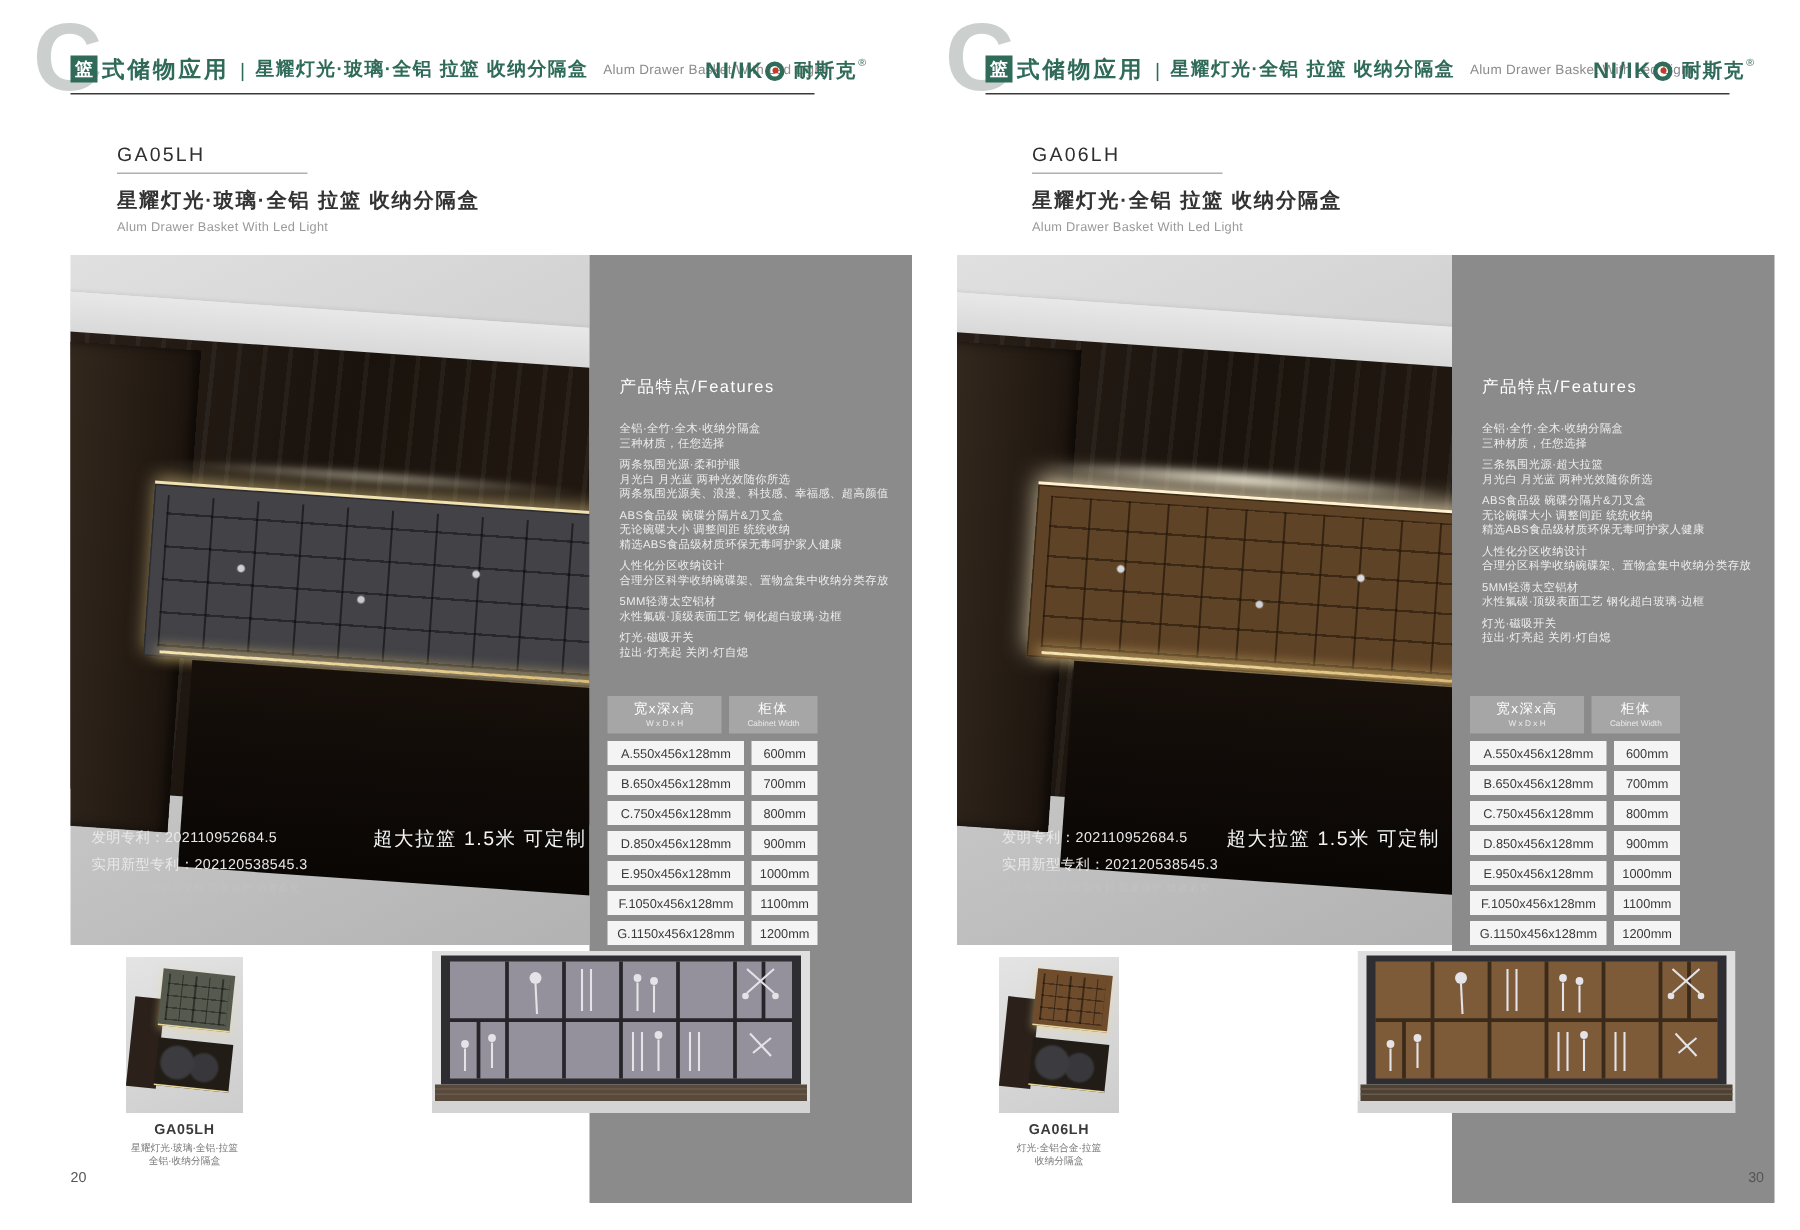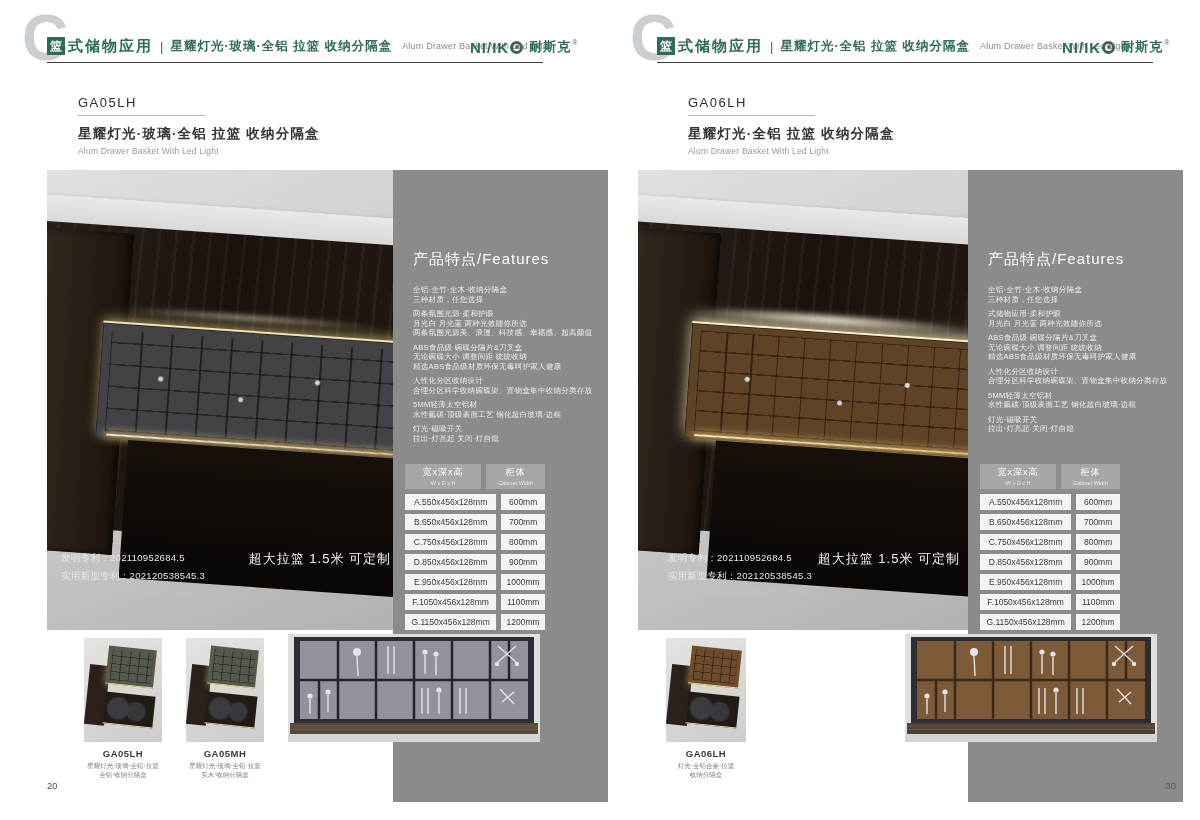--- a/index.html
+++ b/index.html
@@ -83,21 +83,21 @@
   .page1 .patent{left:30px}
   .pt-main{font-size:9.5px;margin-bottom:5px;letter-spacing:.3px;}
   .pt-small{font-size:6.5px;color:#c2c2c2;letter-spacing:.8px;margin-top:1px;}
   .oversize{position:absolute;top:380px;font-size:13px;color:#f4f4f4;letter-spacing:1px;z-index:5;}
   .page0 .oversize{right:2px}.page1 .oversize{right:8px}
 
   
   .panel{position:absolute;top:170px;width:215px;height:632px;background:#8b8b8b;}
   .page0 .panel{left:363px}.page1 .panel{left:330px}
   .features{position:absolute;left:20px;top:80px;width:180px;}
-  .feat-head{font-size:15px;color:#ffffff;letter-spacing:1px;margin-bottom:16px;}
+  .feat-head{font-size:11px;color:#ffffff;letter-spacing:1px;margin-bottom:16px;}
   .feat-group{font-size:7.5px;color:#ededed;line-height:9.5px;white-space:pre-line;
               margin-bottom:5px;letter-spacing:.3px;}
 
   .size-table{position:absolute;left:12px;top:294px;width:140px;}
   .st-head{display:flex;gap:5px;margin-bottom:5px;}
   .st-h{background:#a6a6a6;color:#fff;text-align:center;padding:2px 0 3px;}
   .st-h1{width:93px}.st-h2{width:72px}
   .st-hcn{font-size:9px;letter-spacing:1px;}
   .st-hen{font-size:5.5px;color:#eaeaea;margin-top:1px;}
   .st-row{display:flex;gap:5px;margin-bottom:4px;}
@@ -271,30 +271,20 @@
           <div class="thumb-art">
             <div class="ta-door"></div>
             <div class="ta-tray1"></div>
             <div class="ta-tray2"></div>
           </div>
           <div class="thumb-code">GA05LH</div>
           <div class="thumb-caption">星耀灯光·玻璃·全铝·拉篮
 全铝·收纳分隔盒</div>
         </div>
 
-        <div class="thumb">
-          <div class="thumb-art">
-            <div class="ta-door"></div>
-            <div class="ta-tray1"></div>
-            <div class="ta-tray2"></div>
-          </div>
-          <div class="thumb-code">GA05MH</div>
-          <div class="thumb-caption">星耀灯光·玻璃·全铝·拉篮
-实木·收纳分隔盒</div>
-        </div>
       </div>
 
     <div class="topview-wrap">
       <svg class="tv0" width="252" height="108" viewBox="0 0 252 108">
         <rect class="tv-surround" x="0" y="0" width="252" height="108"></rect>
         <rect class="tv-frame" x="6" y="3" width="240" height="86"></rect>
         <rect class="tv-base" x="12" y="7" width="228" height="78"></rect>
         <g class="tv-div">
           <line x1="50" y1="7" x2="50" y2="85"></line>
             <line x1="88" y1="7" x2="88" y2="85"></line>
@@ -386,21 +376,21 @@
     </div>
 
     <div class="panel">
       <div class="features">
         <div class="feat-head">产品特点/Features</div>
         <div>
 
             <div class="feat-group">全铝·全竹·全木·收纳分隔盒
 三种材质，任您选择</div>
 
-            <div class="feat-group">式储物应用·柔和护眼
+            <div class="feat-group">三条氛围光源·超大拉篮
 月光白 月光蓝 两种光效随你所选</div>
 
             <div class="feat-group">ABS食品级 碗碟分隔片&amp;刀叉盒
 无论碗碟大小 调整间距 统统收纳
 精选ABS食品级材质环保无毒呵护家人健康</div>
 
             <div class="feat-group">人性化分区收纳设计
 合理分区科学收纳碗碟架、置物盒集中收纳分类存放</div>
 
             <div class="feat-group">5MM轻薄太空铝材

